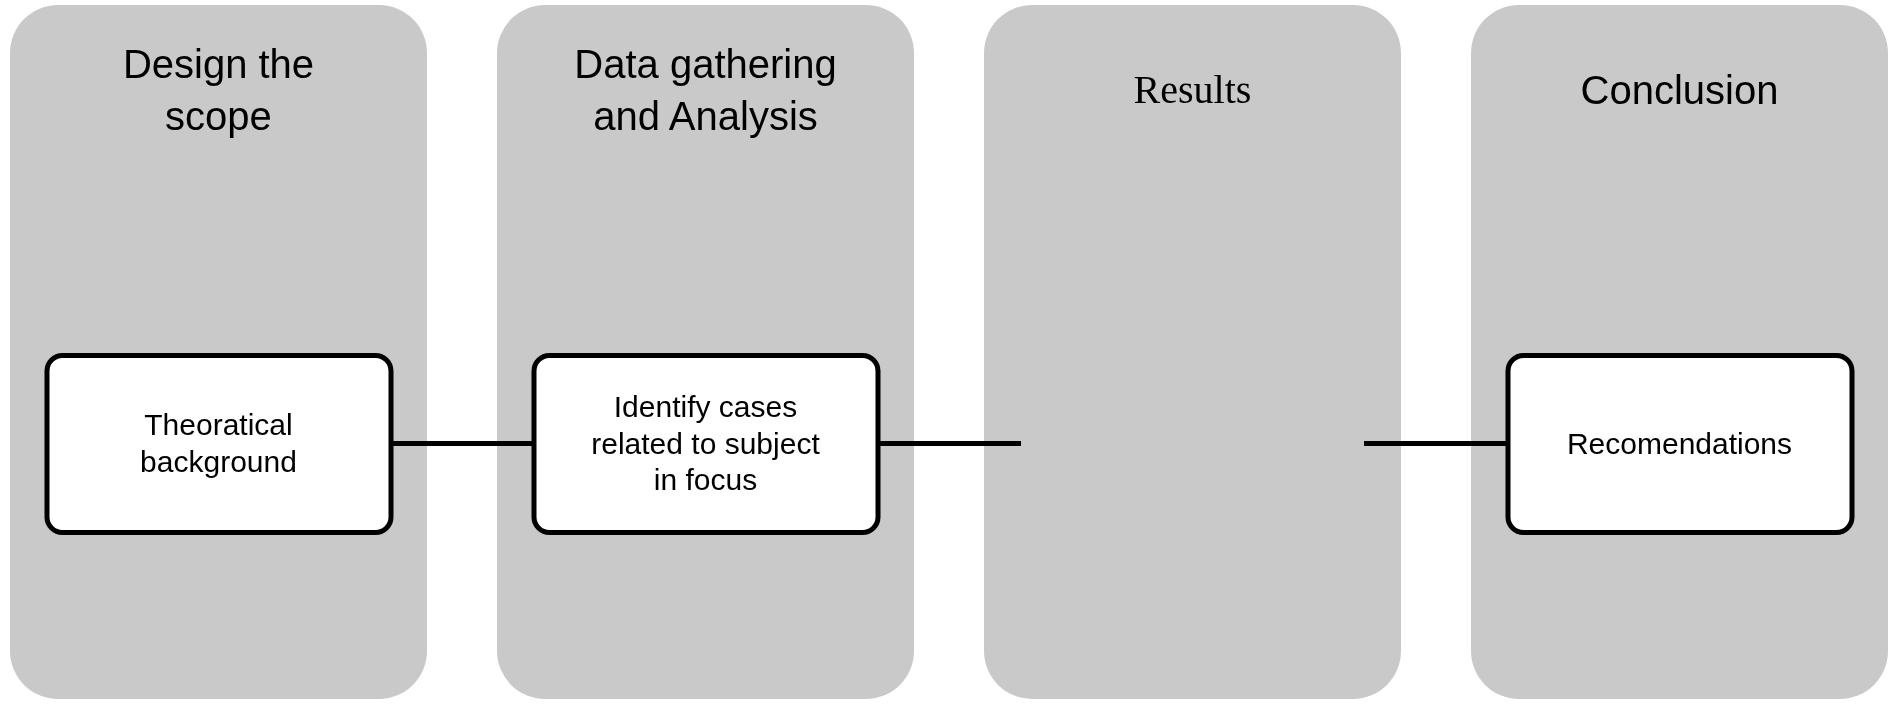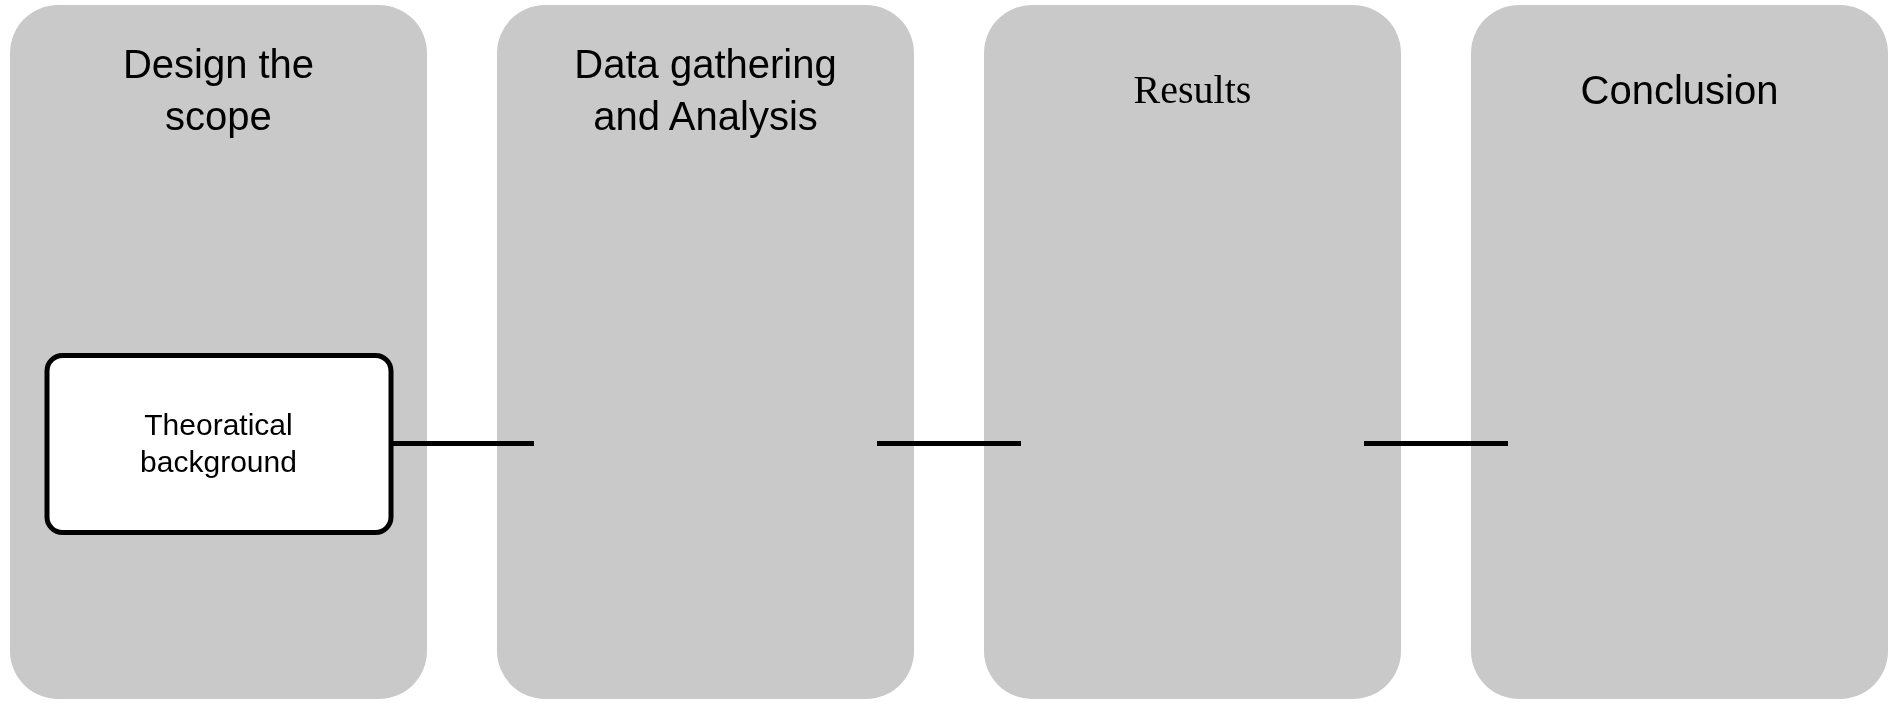--- a/index.html
+++ b/index.html
@@ -79,27 +79,31 @@
   <div class="stage-column c0">
     <div class="stage-title">Design the
 scope</div>
     <div class="stage-box">Theoratical
 background</div>
   </div>
 
   <div class="stage-column c1">
     <div class="stage-title">Data gathering
 and Analysis</div>
+    <div class="stage-box">Identify cases
+related to subject
+in focus</div>
   </div>
 
   <div class="stage-column c2">
     <div class="stage-title">Results</div>
   </div>
 
   <div class="stage-column c3">
     <div class="stage-title">Conclusion</div>
+    <div class="stage-box">Recomendations</div>
   </div>
 
   <div class="connector k0"></div>
   <div class="connector k1"></div>
   <div class="connector k2"></div>
 
 </div>
 
 </body></html>

